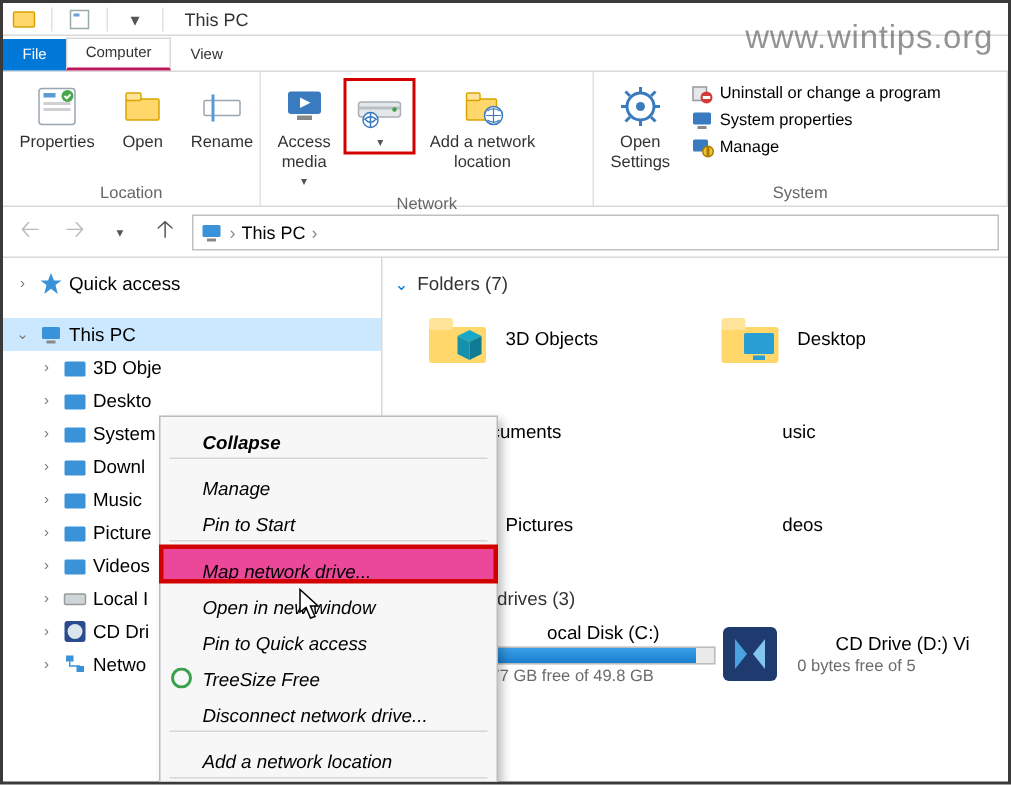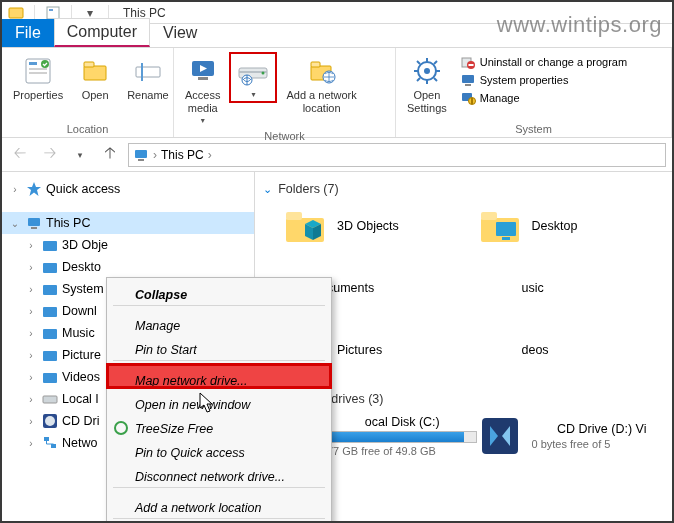--- a/index.html
+++ b/index.html
@@ -15,21 +15,21 @@
   }
   * { box-sizing: border-box; font-family: "Segoe UI", Arial, sans-serif; }
   body { margin: 0; width: 674px; height: 523px; overflow: hidden; background: #fff; border: 2px solid #3a3a3a; position: relative; }
   
   .titlebar { height: 22px; display: flex; align-items: center; background: #fff; border-bottom: 1px solid var(--border); font-size: 12px; }
   .titlebar .qat { display: flex; align-items: center; gap: 6px; padding: 0 6px; }
   .titlebar .qat-icon { width: 16px; height: 16px; display: flex; align-items: center; justify-content: center; font-size: 12px; color: #555; }
   .titlebar .vsep { width: 1px; height: 16px; background: var(--divider); margin: 0 4px; }
   .titlebar .title { padding-left: 4px; color: #333; }
   
-  .tabs { height: 24px; display: flex; align-items: flex-end; background: #fff; border-bottom: 1px solid var(--border); font-size: 16px; }
+  .tabs { height: 24px; display: flex; align-items: flex-end; background: #fff; border-bottom: 1px solid var(--border); font-size: 10px; }
   .tab { padding: 4px 12px; color: #333; border: 1px solid transparent; }
   .tab.file { background: var(--blue); color: #fff; }
   .tab.active { border: 1px solid var(--border); border-bottom: 2px solid #be185d; background: #fff; }
   
   .ribbon { height: 90px; background: var(--ribbon-bg); border-bottom: 1px solid var(--border); display: flex; font-size: 11px; }
   .group { border-right: 1px solid var(--divider); display: flex; flex-direction: column; }
   .group .items { flex: 1; display: flex; align-items: flex-start; padding: 4px 4px 0; gap: 2px; }
   .group .label { text-align: center; color: #666; font-size: 11px; padding: 2px 0; }
   .ribbon-btn { display: flex; flex-direction: column; align-items: center; justify-content: flex-start; padding: 2px 6px; gap: 2px; cursor: pointer; border: 1px solid transparent; }
   .ribbon-btn.highlight { border: 2px solid #d40000; }
@@ -66,21 +66,21 @@
   .file-item .lbl { font-size: 12.5px; white-space: nowrap; overflow: hidden; text-overflow: clip; text-align: center; }
   .file-item .sub { font-size: 11px; color: #6b6b6b; }
   .drive { display: flex; flex-direction: column; gap: 2px; flex: 1; }
   .drive-bar { width: 150px; height: 12px; border: 1px solid #bcbcbc; background: #eaeaea; position: relative; }
   .drive-bar .fill { position: absolute; left: 0; top: 0; bottom: 0; background: linear-gradient(#3aa0e8,#1a7fcf); }
   
   .ctxmenu { position: absolute; left: 104px; top: 275px; width: 226px; background: #f7f7f7; border: 1px solid #bcbcbc; box-shadow: 3px 3px 6px rgba(0,0,0,.25); font-size: 12.5px; z-index: 20; }
   .ctx-item { display: flex; align-items: flex-end; height: 24px; padding: 0 10px 0 28px; position: relative; cursor: pointer; font-style: italic; }
   .ctx-item .ico { position: absolute; left: 6px; width: 16px; height: 16px; display: flex; align-items: center; justify-content: center; }
   .ctx-sep { height: 1px; background: #d6d6d6; margin: 3px 6px; }
-  .ctx-item.highlight { outline: 3px solid #d40000; outline-offset: -2px; background: #ef4444; }
+  .ctx-item.highlight { outline: 3px solid #d40000; outline-offset: -2px; background: #ec4899; }
   .ctx-item.bold { font-weight: 600; }
   .cursor { position: absolute; width: 16px; height: 20px; z-index: 30; }
   
   .watermark { position: absolute; top: 10px; right: 10px; font-size: 22px; color: rgba(60,60,60,.55); font-family: Arial, sans-serif; letter-spacing: .5px; z-index: 40; }
   
   svg { display: block; }
 </style>
 </head>
 <body>
 
@@ -489,31 +489,31 @@
       <span>Pin to Start</span>
     </div>
   <div class="ctx-sep"></div>
   <div class="ctx-item highlight">
       <span>Map network drive...</span>
     </div>
   <div class="ctx-item">
       <span>Open in new window</span>
     </div>
   <div class="ctx-item">
+      <span>Pin to Quick access</span>
+    </div>
+  <div class="ctx-item">
     <span class="ico">
         <svg width="14" height="14">
           <circle cx="7" cy="7" r="6" fill="none" stroke="#3aa04a" stroke-width="2"></circle>
         </svg>
       </span>
     <span>TreeSize Free</span>
   </div>
   <div class="ctx-item">
-      <span>Pin to Quick access</span>
-    </div>
-  <div class="ctx-item">
       <span>Disconnect network drive...</span>
     </div>
   <div class="ctx-sep"></div>
   <div class="ctx-item">
       <span>Add a network location</span>
     </div>
   <div class="ctx-sep"></div>
   <div class="ctx-item"></div>
 
 </div>

